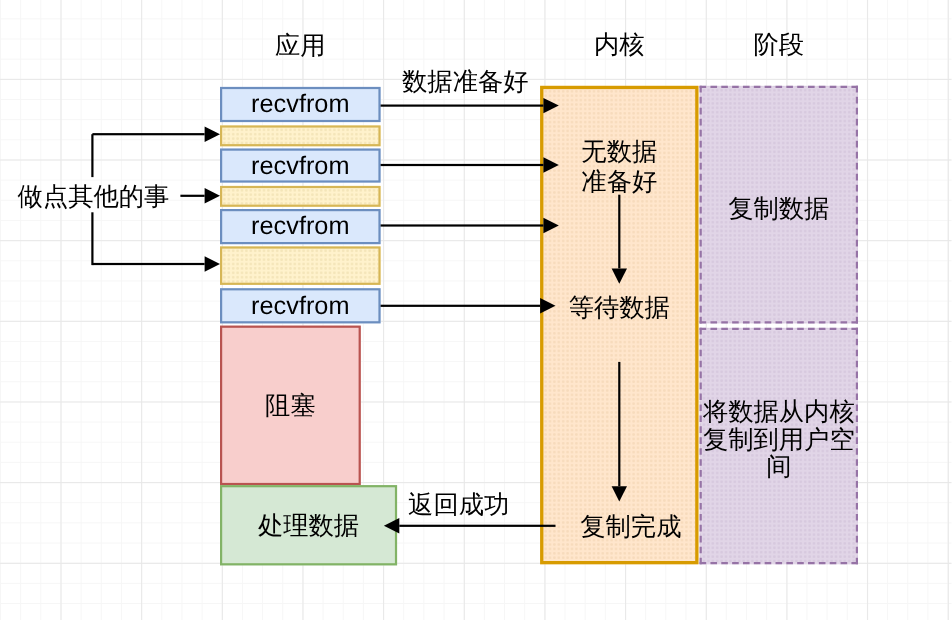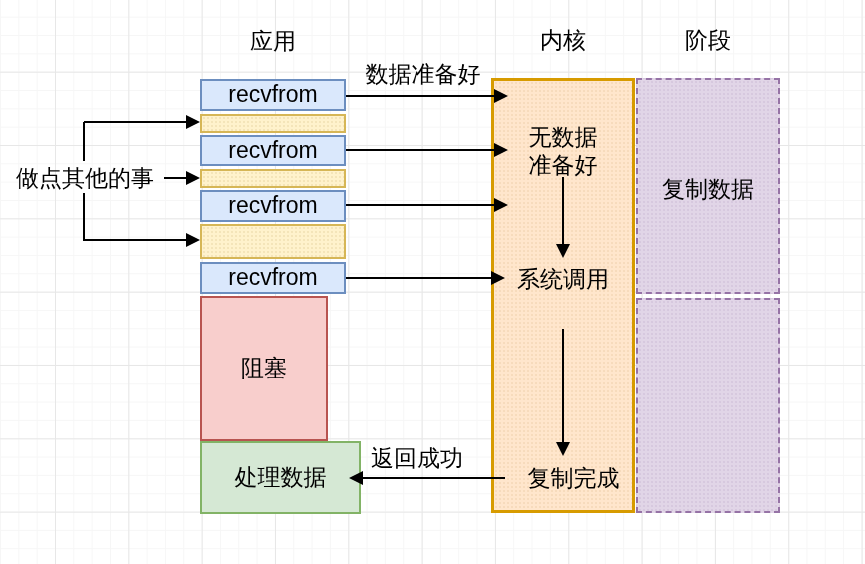--- a/index.html
+++ b/index.html
@@ -87,24 +87,29 @@
     <span>阻塞</span>
   </div>
   <div class="box green" style="left:200px;top:441px;width:161px;height:73px;">
     <span>处理数据</span>
   </div>
 
   <div class="t" style="left:491px;top:123px;width:144px;line-height:28px;">
     <div>无数据</div>
     <div>准备好</div>
   </div>
-  <div class="t" style="left:491px;top:266px;width:144px;">系统调用</div>
+  <div class="t" style="left:491px;top:266px;width:144px;">等待数据</div>
   <div class="t" style="left:491px;top:465px;width:165px;">复制完成</div>
 
   <div class="t" style="left:636px;top:176px;width:144px;">复制数据</div>
+  <div class="t" style="left:636px;top:362px;width:144px;line-height:25px;">
+    <div>将数据从内核</div>
+    <div>复制到用户空</div>
+    <div>间</div>
+  </div>
 
   <div class="t" style="left:356px;top:61px;width:134px;">数据准备好</div>
   <div class="t" style="left:16px;top:165px;width:148px;text-align:left;">做点其他的事</div>
   <div class="t" style="left:352px;top:445px;width:130px;">返回成功</div>
 
   <div class="hline" style="left:346px;top:95px;width:148px;"></div>
   <div class="ah-r" style="left:494px;top:89px;"></div>
 
   <div class="hline" style="left:346px;top:149px;width:148px;"></div>
   <div class="ah-r" style="left:494px;top:143px;"></div>

